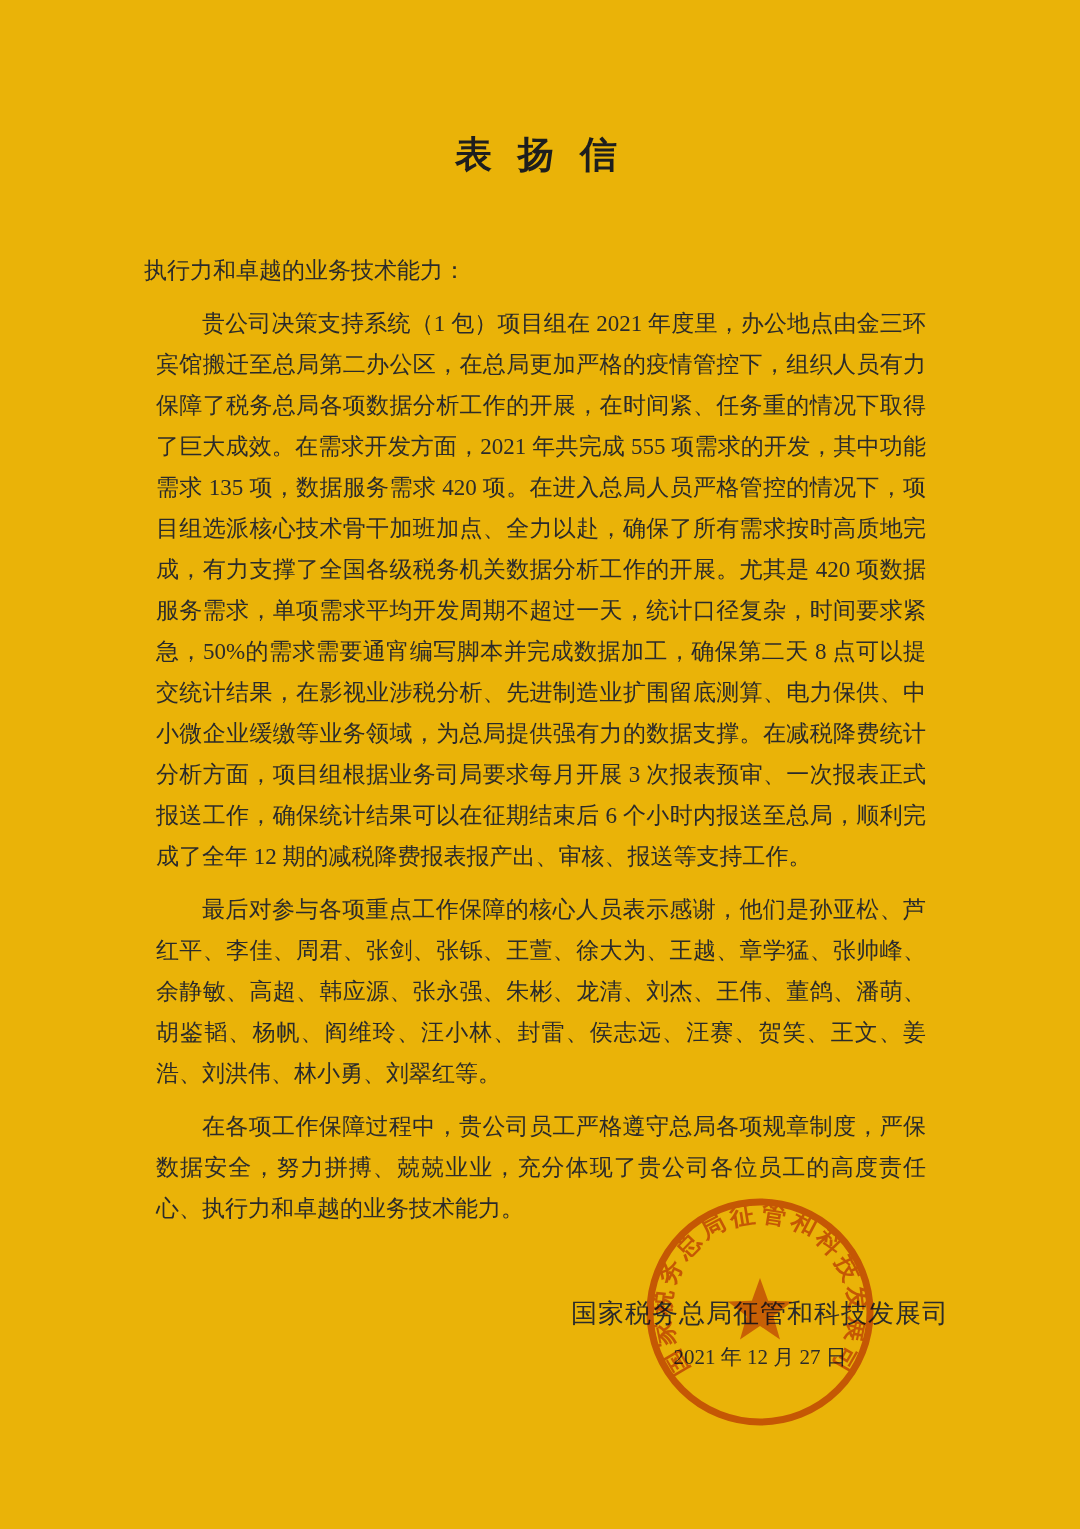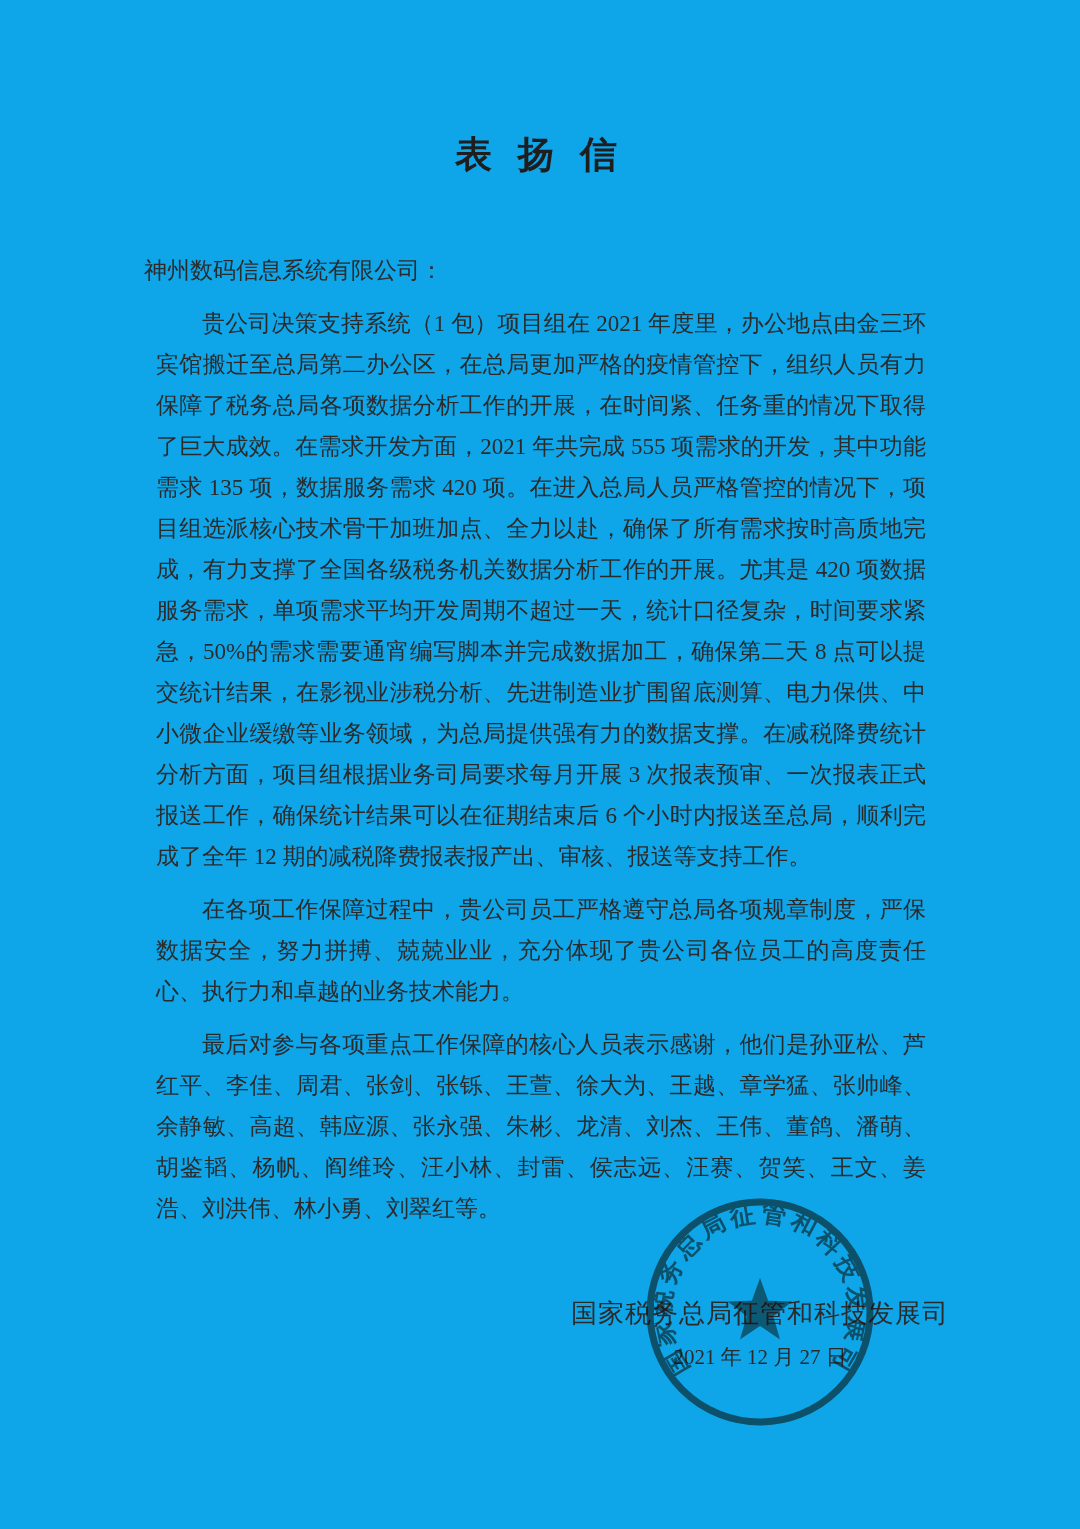--- a/index.html
+++ b/index.html
@@ -5,21 +5,21 @@
   html, body { margin: 0; padding: 0; }
   body {
     background: #e8e8e8;
     font-family: "Liberation Serif", "DejaVu Serif", serif;
   }
   .page {
     position: relative;
     width: 1080px;
     height: 1529px;
     margin: 0 auto;
-    background: #0ea5e9;
+    background: #eab308;
     overflow: hidden;
     color: #2b2b2b;
   }
   .title {
     position: absolute;
     top: 130px;
     left: 0;
     width: 100%;
     text-align: center;
     font-size: 37px;
@@ -82,26 +82,26 @@
   }
 </style>
 </head>
 <body>
 
 <div class="page">
 
   <div class="title">表 扬 信</div>
 
   <div class="content">
-    <p class="salutation">神州数码信息系统有限公司：</p>
+    <p class="salutation">执行力和卓越的业务技术能力：</p>
     <div>
 
     <p class="para">贵公司决策支持系统（1 包）项目组在 2021 年度里，办公地点由金三环宾馆搬迁至总局第二办公区，在总局更加严格的疫情管控下，组织人员有力保障了税务总局各项数据分析工作的开展，在时间紧、任务重的情况下取得了巨大成效。在需求开发方面，2021 年共完成 555 项需求的开发，其中功能需求 135 项，数据服务需求 420 项。在进入总局人员严格管控的情况下，项目组选派核心技术骨干加班加点、全力以赴，确保了所有需求按时高质地完成，有力支撑了全国各级税务机关数据分析工作的开展。尤其是 420 项数据服务需求，单项需求平均开发周期不超过一天，统计口径复杂，时间要求紧急，50%的需求需要通宵编写脚本并完成数据加工，确保第二天 8 点可以提交统计结果，在影视业涉税分析、先进制造业扩围留底测算、电力保供、中小微企业缓缴等业务领域，为总局提供强有力的数据支撑。在减税降费统计分析方面，项目组根据业务司局要求每月开展 3 次报表预审、一次报表正式报送工作，确保统计结果可以在征期结束后 6 个小时内报送至总局，顺利完成了全年 12 期的减税降费报表报产出、审核、报送等支持工作。</p>
+        <p class="para">最后对参与各项重点工作保障的核心人员表示感谢，他们是孙亚松、芦红平、李佳、周君、张剑、张铄、王萱、徐大为、王越、章学猛、张帅峰、余静敏、高超、韩应源、张永强、朱彬、龙清、刘杰、王伟、董鸽、潘萌、胡鉴韬、杨帆、阎维玲、汪小林、封雷、侯志远、汪赛、贺笑、王文、姜浩、刘洪伟、林小勇、刘翠红等。</p>
         <p class="para">在各项工作保障过程中，贵公司员工严格遵守总局各项规章制度，严保数据安全，努力拼搏、兢兢业业，充分体现了贵公司各位员工的高度责任心、执行力和卓越的业务技术能力。</p>
-        <p class="para">最后对参与各项重点工作保障的核心人员表示感谢，他们是孙亚松、芦红平、李佳、周君、张剑、张铄、王萱、徐大为、王越、章学猛、张帅峰、余静敏、高超、韩应源、张永强、朱彬、龙清、刘杰、王伟、董鸽、潘萌、胡鉴韬、杨帆、阎维玲、汪小林、封雷、侯志远、汪赛、贺笑、王文、姜浩、刘洪伟、林小勇、刘翠红等。</p>
       </div>
   </div>
 
   <svg class="seal" width="248" height="248" viewBox="0 0 248 248">
     <defs>
       <path id="sealArc" d="M 53.1 179.4 A 90 90 0 1 1 194.9 179.4" fill="none"></path>
     </defs>
     <circle class="seal-ring" cx="124" cy="124" r="110" stroke="#c7493d"></circle>
     <polygon class="seal-star" points="124,90 132.2,112.7 156.3,113.5 137.3,128.3 144,151.5 124,138 104,151.5 110.7,128.3 91.7,113.5 115.8,112.7" fill="#c7493d"></polygon>
     <text class="seal-text" text-anchor="middle" fill="#c7493d">

